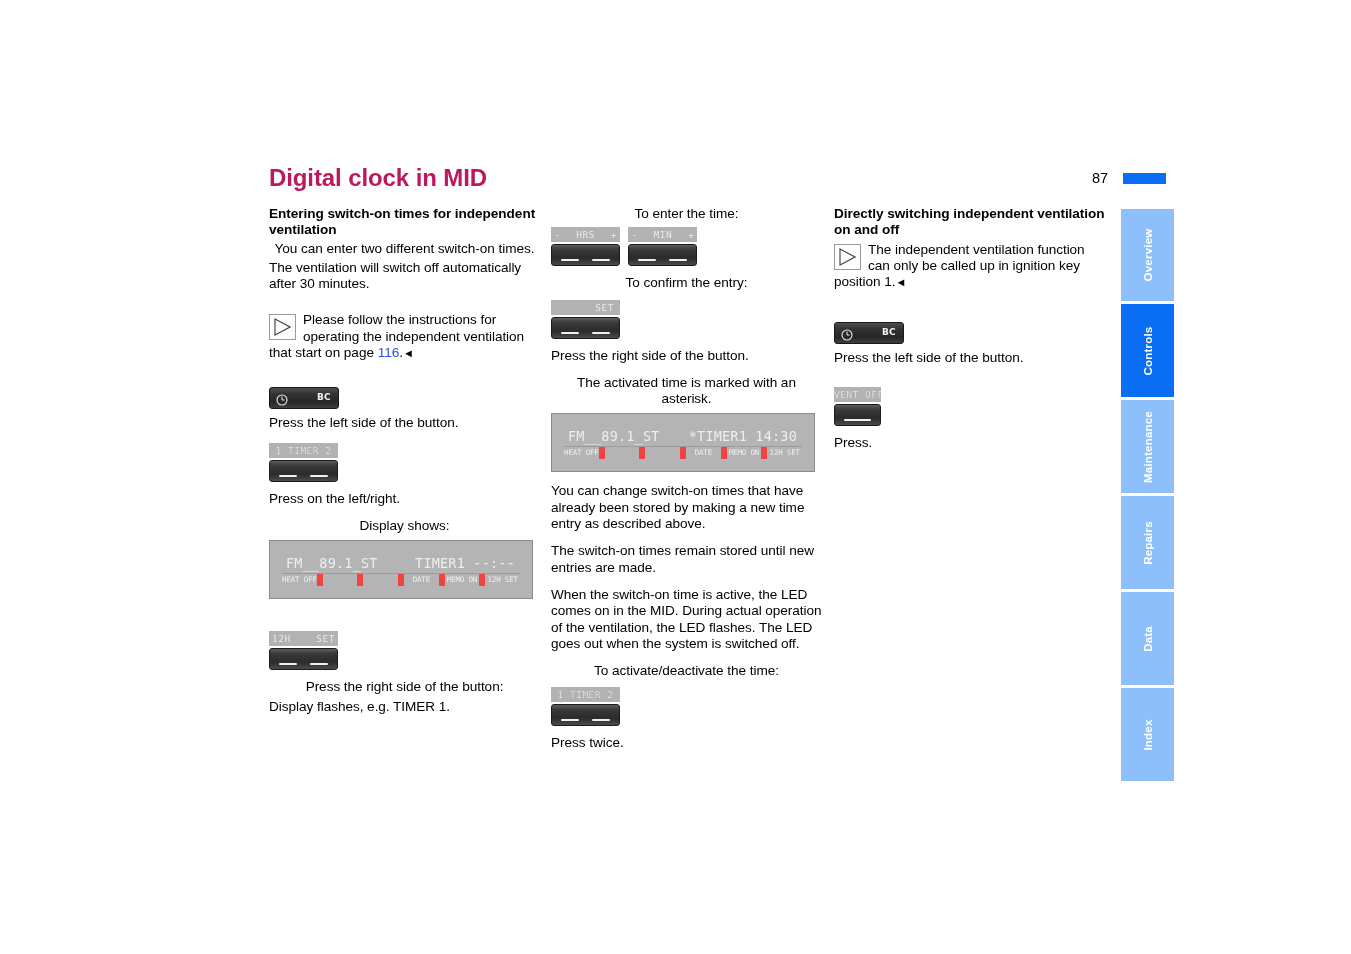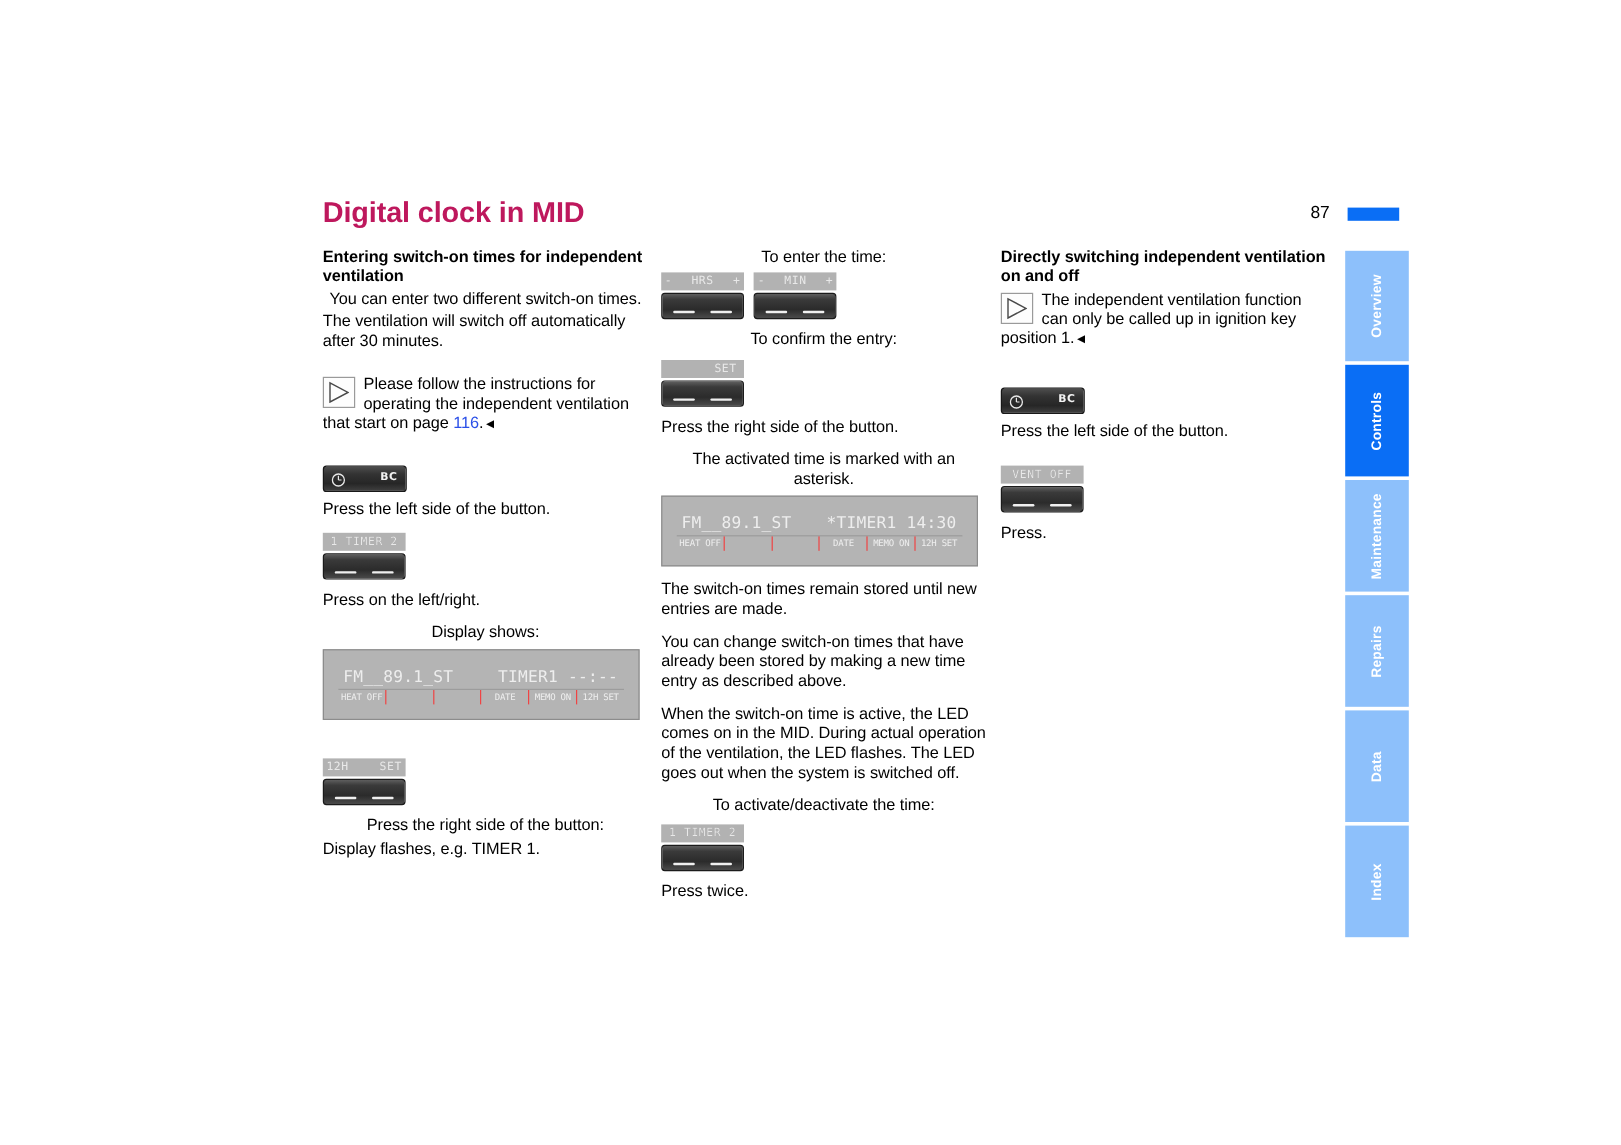--- a/index.html
+++ b/index.html
@@ -212,21 +212,21 @@
     white-space: pre;
   }
   .mid-bottom {
     display: flex;
     height: 13px;
     border-top: 1px solid #9c9c9c;
     box-sizing: border-box;
   }
   .mid-cell {
     flex: 1;
-    border-right: 1px solid #ef4444;
+    border-right: 6px solid #ef4444;
     font-family: "DejaVu Sans Mono", monospace;
     font-size: 7.5px;
     line-height: 12px;
     color: #efefef;
     text-align: center;
     box-sizing: border-box;
     white-space: nowrap;
     overflow: hidden;
     letter-spacing: -0.2px;
   }
@@ -404,22 +404,22 @@
     <div class="mid-bottom">
       <div class="mid-cell">HEAT OFF</div>
       <div class="mid-cell blank"></div>
       <div class="mid-cell blank"></div>
       <div class="mid-cell">DATE</div>
       <div class="mid-cell">MEMO ON</div>
       <div class="mid-cell">12H SET</div>
     </div>
   </div>
 
+  <p class="body">You can change switch-on times that have already been stored by making a new time entry as described above.</p>
   <p class="body">The switch-on times remain stored until new entries are made.</p>
-  <p class="body">You can change switch-on times that have already been stored by making a new time entry as described above.</p>
   <p class="body">When the switch-on time is active, the LED comes on in the MID. During actual operation of the ventilation, the LED flashes. The LED goes out when the system is switched off.</p>
 
   <p class="body nogap">To activate/deactivate the time:</p>
 
   <div class="btn-graphic" style="width:69px;margin-top:5px;">
     <div class="btn-label">
       <span class="lcd">1 TIMER 2</span>
     </div>
     <div class="btn-rocker">
       <span class="dash left"></span>
@@ -453,21 +453,21 @@
           <line x1="6" y1="6" x2="6" y2="2.5" stroke="#e8e8e8" stroke-width="1"></line>
           <line x1="6" y1="6" x2="8.6" y2="6" stroke="#e8e8e8" stroke-width="1"></line>
         </svg>
     </span>
     <span class="bc-text">BC</span>
   </div>
   <p class="body">Press the left side of the button.</p>
 
   <div class="spacer-sm"></div>
 
-  <div class="btn-graphic" style="width:69px;">
+  <div class="btn-graphic" style="width:47px;">
     <div class="btn-label">
       <span class="lcd">VENT OFF</span>
     </div>
     <div class="btn-rocker">
       <span class="dash left"></span>
       <span class="dash right"></span>
     </div>
   </div>
   <p class="body" style="margin-top:9px;">Press.</p>
 

